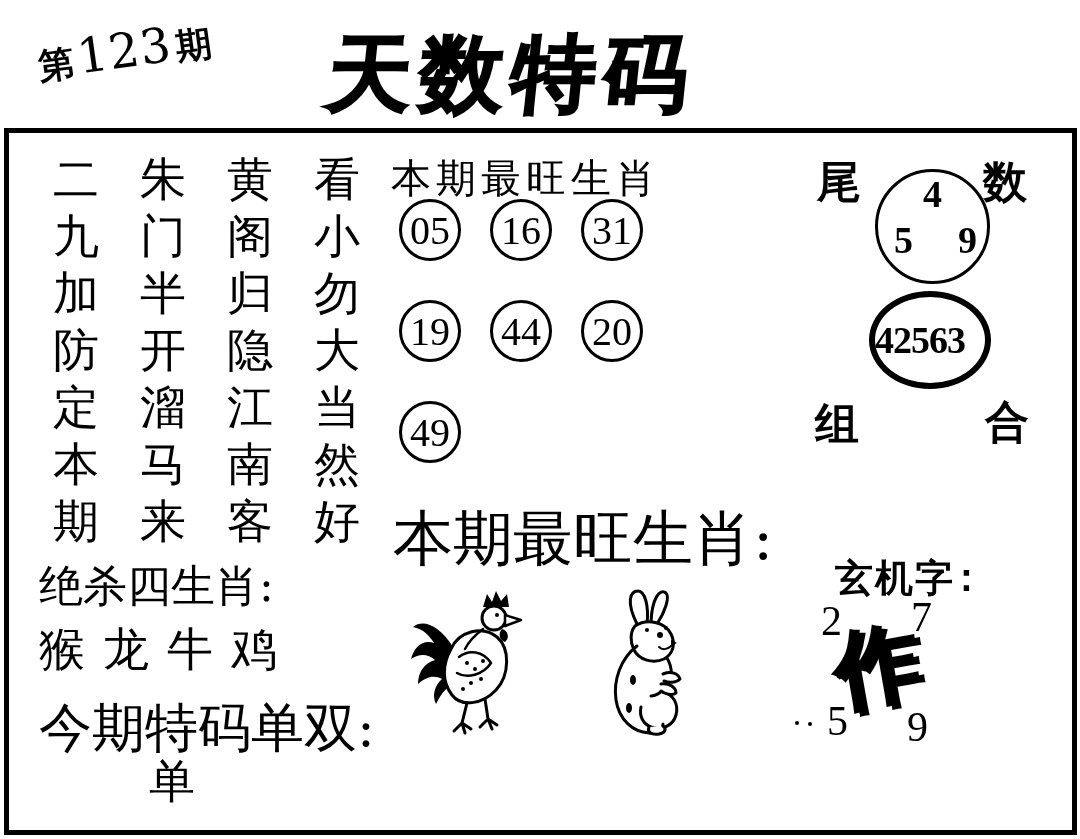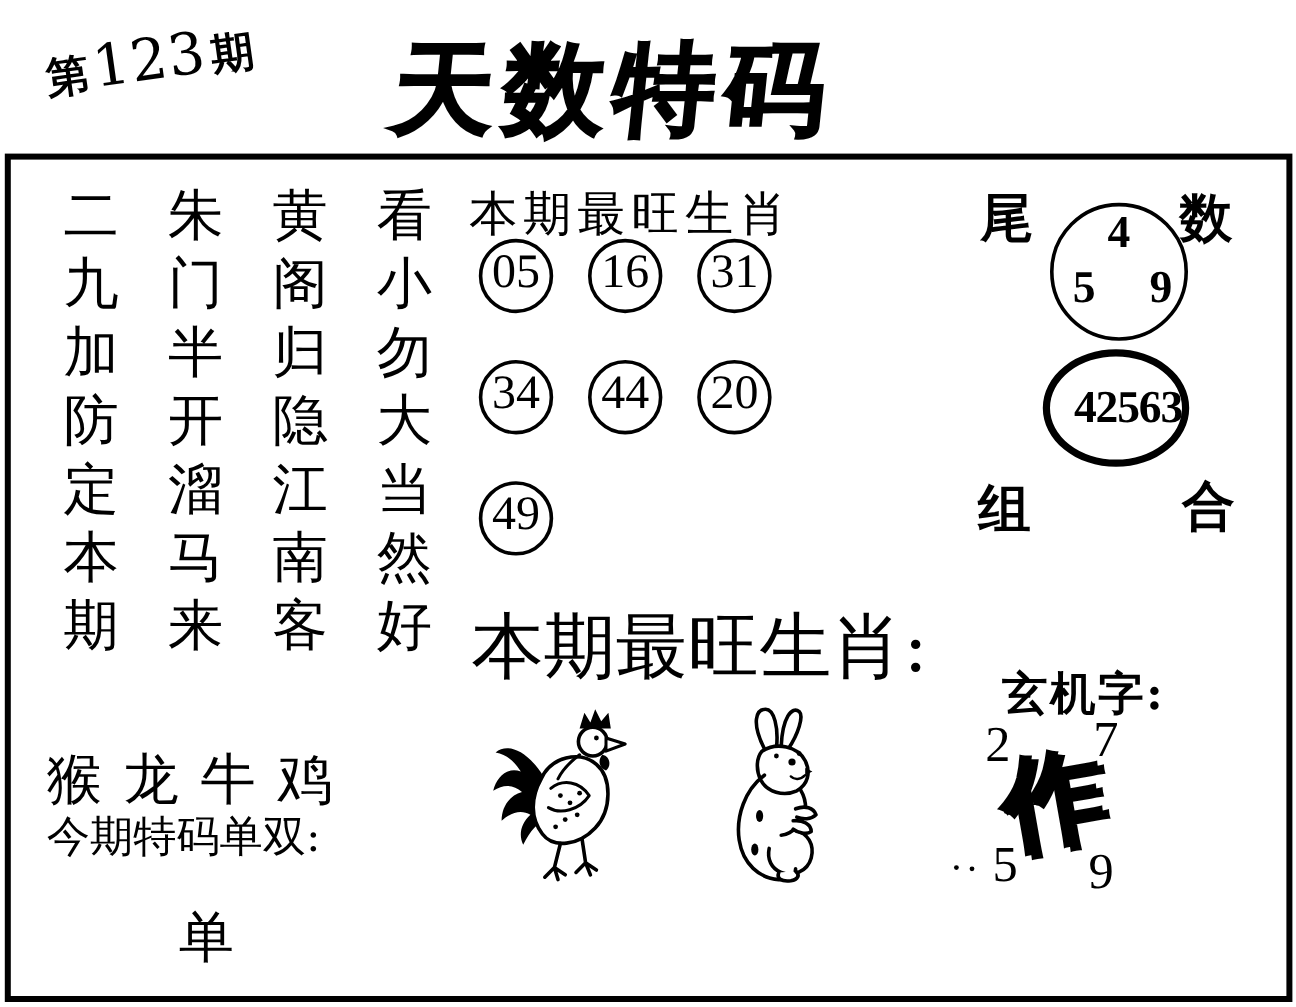--- a/index.html
+++ b/index.html
@@ -55,40 +55,40 @@
     left: 44px;
     top: 18px;
     display: grid;
     grid-template-columns: repeat(4, 87px);
     grid-auto-rows: 57px;
     font-size: 46px;
     line-height: 57px;
   }
   .kill-label   { position: absolute; left: 30px;  top: 424px; font-size: 44px; white-space: nowrap; }
   .kill-zodiacs { position: absolute; left: 30px;  top: 486px; font-size: 46px; display: flex; gap: 18px; }
-  .oddeven-label{ position: absolute; left: 30px;  top: 540px; font-size: 36px; white-space: nowrap; }
+  .oddeven-label{ position: absolute; left: 30px;  top: 560px; font-size: 53px; white-space: nowrap; }
   .oddeven-value{ position: absolute; left: 140px; top: 618px; font-size: 46px; }
 
   
   .pingma-title {
     position: absolute; left: 382px; top: 18px;
     font-size: 40px; letter-spacing: 5px; white-space: nowrap;
   }
   .circles {
     position: absolute; left: 390px; top: 66px;
     display: grid;
     grid-template-columns: repeat(3, 62px);
     column-gap: 29px;
     row-gap: 39px;
   }
   .num-circle {
     width: 62px; height: 62px;
     border: 3px solid #000;
     border-radius: 50%;
-    display: flex; justify-content: center;
+    display: flex; align-items: center; justify-content: center;
     font-size: 40px;
     font-family: "Liberation Serif", "DejaVu Serif", serif;
   }
   .zodiac-title { position: absolute; left: 384px; top: 366px; font-size: 60px; white-space: nowrap; }
   .rooster { position: absolute; left: 400px; top: 452px; width: 120px; height: 152px; }
   .rabbit  { position: absolute; left: 594px; top: 455px; width: 92px;  height: 150px; }
   .specks  { position: absolute; left: 786px; top: 588px; width: 20px; height: 6px; }
   .specks i { position: absolute; width: 4px; height: 4px; background: #000; border-radius: 50%; }
   .specks i:last-child { left: 13px; top: 1px; }
 
@@ -102,28 +102,28 @@
     font-family: "Liberation Serif", "DejaVu Serif", serif;
     font-weight: bold; font-size: 38px;
   }
   .tail-circle .t  { position: absolute; left: 0; right: 0; top: 0;  text-align: center; }
   .tail-circle .bl { position: absolute; left: 16px;  top: 46px; }
   .tail-circle .br { position: absolute; left: 80px;  top: 46px; }
   .sum-ellipse {
     position: absolute; left: 860px; top: 158px;
     width: 122px; height: 98px;
     border: 6px solid #000; border-radius: 50%;
-    display: flex; align-items: center; justify-content: flex-end;
+    display: flex; align-items: center; justify-content: flex-start;
     font-family: "Liberation Serif", "DejaVu Serif", serif;
     font-weight: bold; font-size: 38px; letter-spacing: -1px;
   }
   .combo-left  { position: absolute; left: 806px; top: 262px; font-size: 44px; font-weight: bold; }
   .combo-right { position: absolute; left: 976px; top: 260px; font-size: 44px; font-weight: bold; }
   .combo-note  { position: absolute; left: 820px; top: 322px; font-size: 33px; font-weight: bold; white-space: nowrap; }
-  .mystery-label { position: absolute; left: 826px; top: 420px; font-size: 38px; font-weight: bold; letter-spacing: 2px; white-space: nowrap; }
+  .mystery-label { position: absolute; left: 826px; top: 420px; font-size: 38px; font-weight: bold; letter-spacing: 2px; white-space: nowrap; font-family: Liberation Mono, monospace; }
   .mystery { position: absolute; left: 800px; top: 462px; width: 160px; height: 180px; font-family: "Liberation Serif", "DejaVu Serif", serif; }
   .mystery .n  { position: absolute; font-size: 42px; }
   .mystery .n2 { left: 12px;  top: 2px; }
   .mystery .n7 { left: 102px; top: -2px; }
   .mystery .n5 { left: 18px;  top: 102px; }
   .mystery .n9 { left: 98px;  top: 108px; }
   .mystery .zi {
     position: absolute; left: 24px; top: 12px;
     font-family: "DejaVu Serif", serif;
     font-size: 88px; font-weight: bold;
@@ -167,20 +167,21 @@
       <span>本</span>
         <span>马</span>
         <span>南</span>
         <span>然</span>
       <span>期</span>
         <span>来</span>
         <span>客</span>
         <span>好</span>
     </div>
 
+    <div class="kill-label">绝杀四生肖:</div>
     <div class="kill-zodiacs">
       <span>猴</span>
       <span>龙</span>
       <span>牛</span>
       <span>鸡</span>
     </div>
     <div class="oddeven-label">今期特码单双:</div>
     <div class="oddeven-value">单</div>
 
     <div class="pingma-title">本期最旺生肖</div>
@@ -188,21 +189,21 @@
       <div class="num-circle">
           <span>05</span>
         </div>
       <div class="num-circle">
           <span>16</span>
         </div>
       <div class="num-circle">
           <span>31</span>
         </div>
       <div class="num-circle">
-          <span>34</span>
+          <span>19</span>
         </div>
       <div class="num-circle">
           <span>44</span>
         </div>
       <div class="num-circle">
           <span>20</span>
         </div>
       <div class="num-circle">
           <span>49</span>
         </div>

